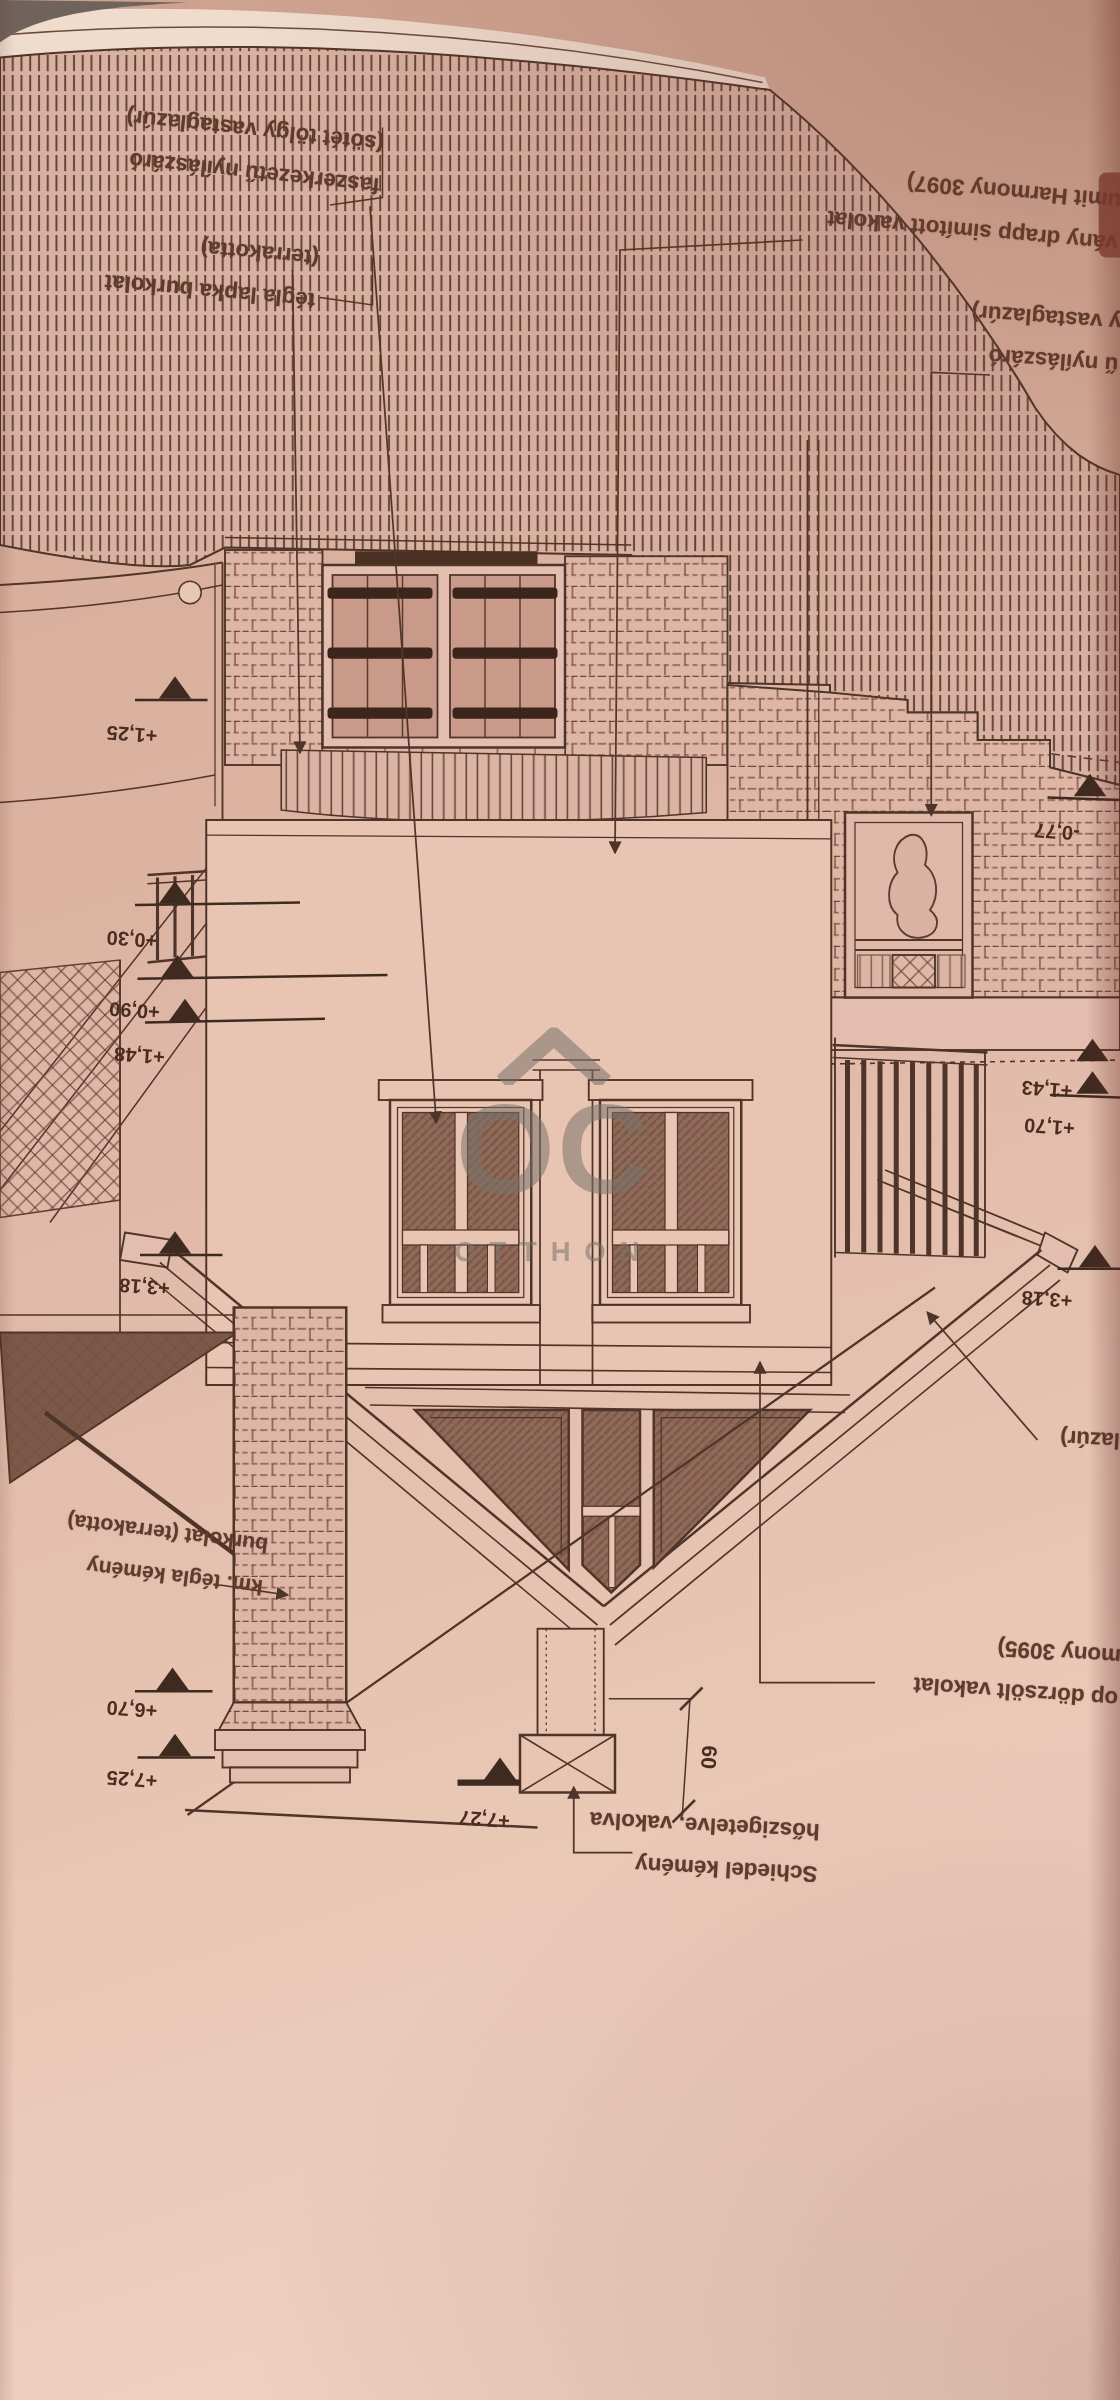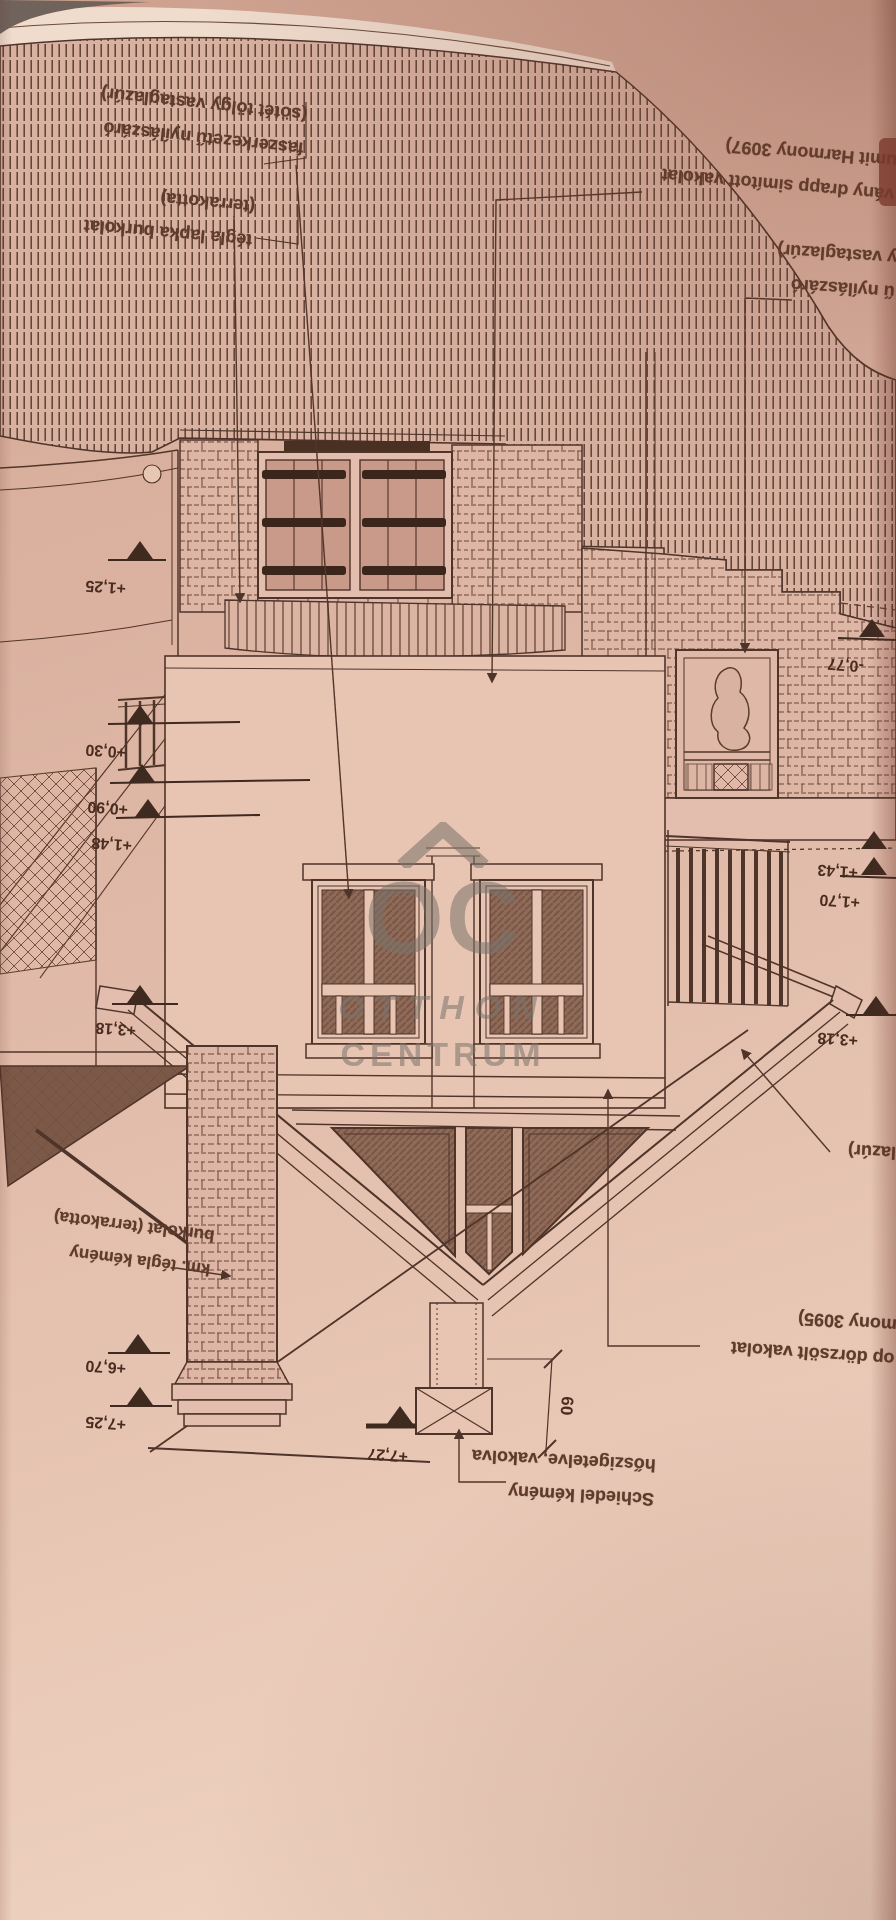--- a/index.html
+++ b/index.html
@@ -6,21 +6,21 @@
   #photo{position:relative;width:896px;height:1920px;overflow:hidden;
     font-family:"Liberation Sans","DejaVu Sans",sans-serif;
     background:linear-gradient(162deg,#cda08e 0%,#d9af9d 22%,#e0b9a8 45%,#e8c6b4 70%,#f0d6c4 100%);}
   .shade{position:absolute;pointer-events:none;}
   .lbl{position:absolute;color:#5e3b2b;font-size:18px;line-height:34px;font-weight:bold;
     text-shadow:0 0 1px rgba(94,59,43,.55);white-space:nowrap;}
   .lbl span{display:block;}
   .wm{position:absolute;left:308px;top:822px;width:270px;text-align:center;
     color:rgba(122,114,107,.55);pointer-events:none;}
   .wm .oc{font-size:102px;font-weight:800;line-height:.92;letter-spacing:2px;}
-  .wm .w1{font-size:34px;font-weight:700;letter-spacing:11px;margin-top:22px;font-style:italic;}
+  .wm .w1{font-size:22px;font-weight:700;letter-spacing:11px;margin-top:22px;}
   .wm .w2{font-size:34px;font-weight:700;letter-spacing:5px;margin-top:8px;}
   svg text{font-family:"Liberation Sans","DejaVu Sans",sans-serif;}
 </style>
 </head>
 <body>
 
 <div id="photo">
 
   <svg width="896" height="1920" viewBox="0 0 896 1920" style="position:absolute;left:0;top:0;">
     <defs>
@@ -363,21 +363,20 @@
     <span>Schiedel kémény</span>
     <span>hőszigetelve, vakolva</span>
   </div>
 
   <div class="wm">
     <svg width="110" height="46" viewBox="0 0 110 46" style="opacity:.55;">
       <polyline points="14,44 55,7 96,44" fill="none" stroke="#7a726b" stroke-width="14"></polyline>
     </svg>
     <div class="oc">OC</div>
     <div class="w1">OTTHON</div>
-    <div class="w2">CENTRUM</div>
   </div>
 
   <div class="shade" style="left:0;top:0;width:896px;height:700px;background:radial-gradient(ellipse at 100% 0%,rgba(120,62,48,.30),rgba(120,62,48,0) 55%);"></div>
   <div class="shade" style="right:0;top:0;width:26px;height:1920px;background:linear-gradient(to left,rgba(96,42,32,.34),rgba(96,42,32,0));"></div>
   <div class="shade" style="left:0;top:0;width:12px;height:1920px;background:linear-gradient(to right,rgba(90,40,30,.14),rgba(90,40,30,0));"></div>
   <div class="shade" style="left:0;top:1220px;width:896px;height:700px;background:radial-gradient(ellipse at 100% 100%,rgba(115,58,44,.22),rgba(115,58,44,0) 55%);"></div>
   <div class="shade" style="right:0;top:138px;width:17px;height:68px;background:#7a3b2e;border-radius:6px 0 0 6px;opacity:.8;"></div>
 
 </div>
 

